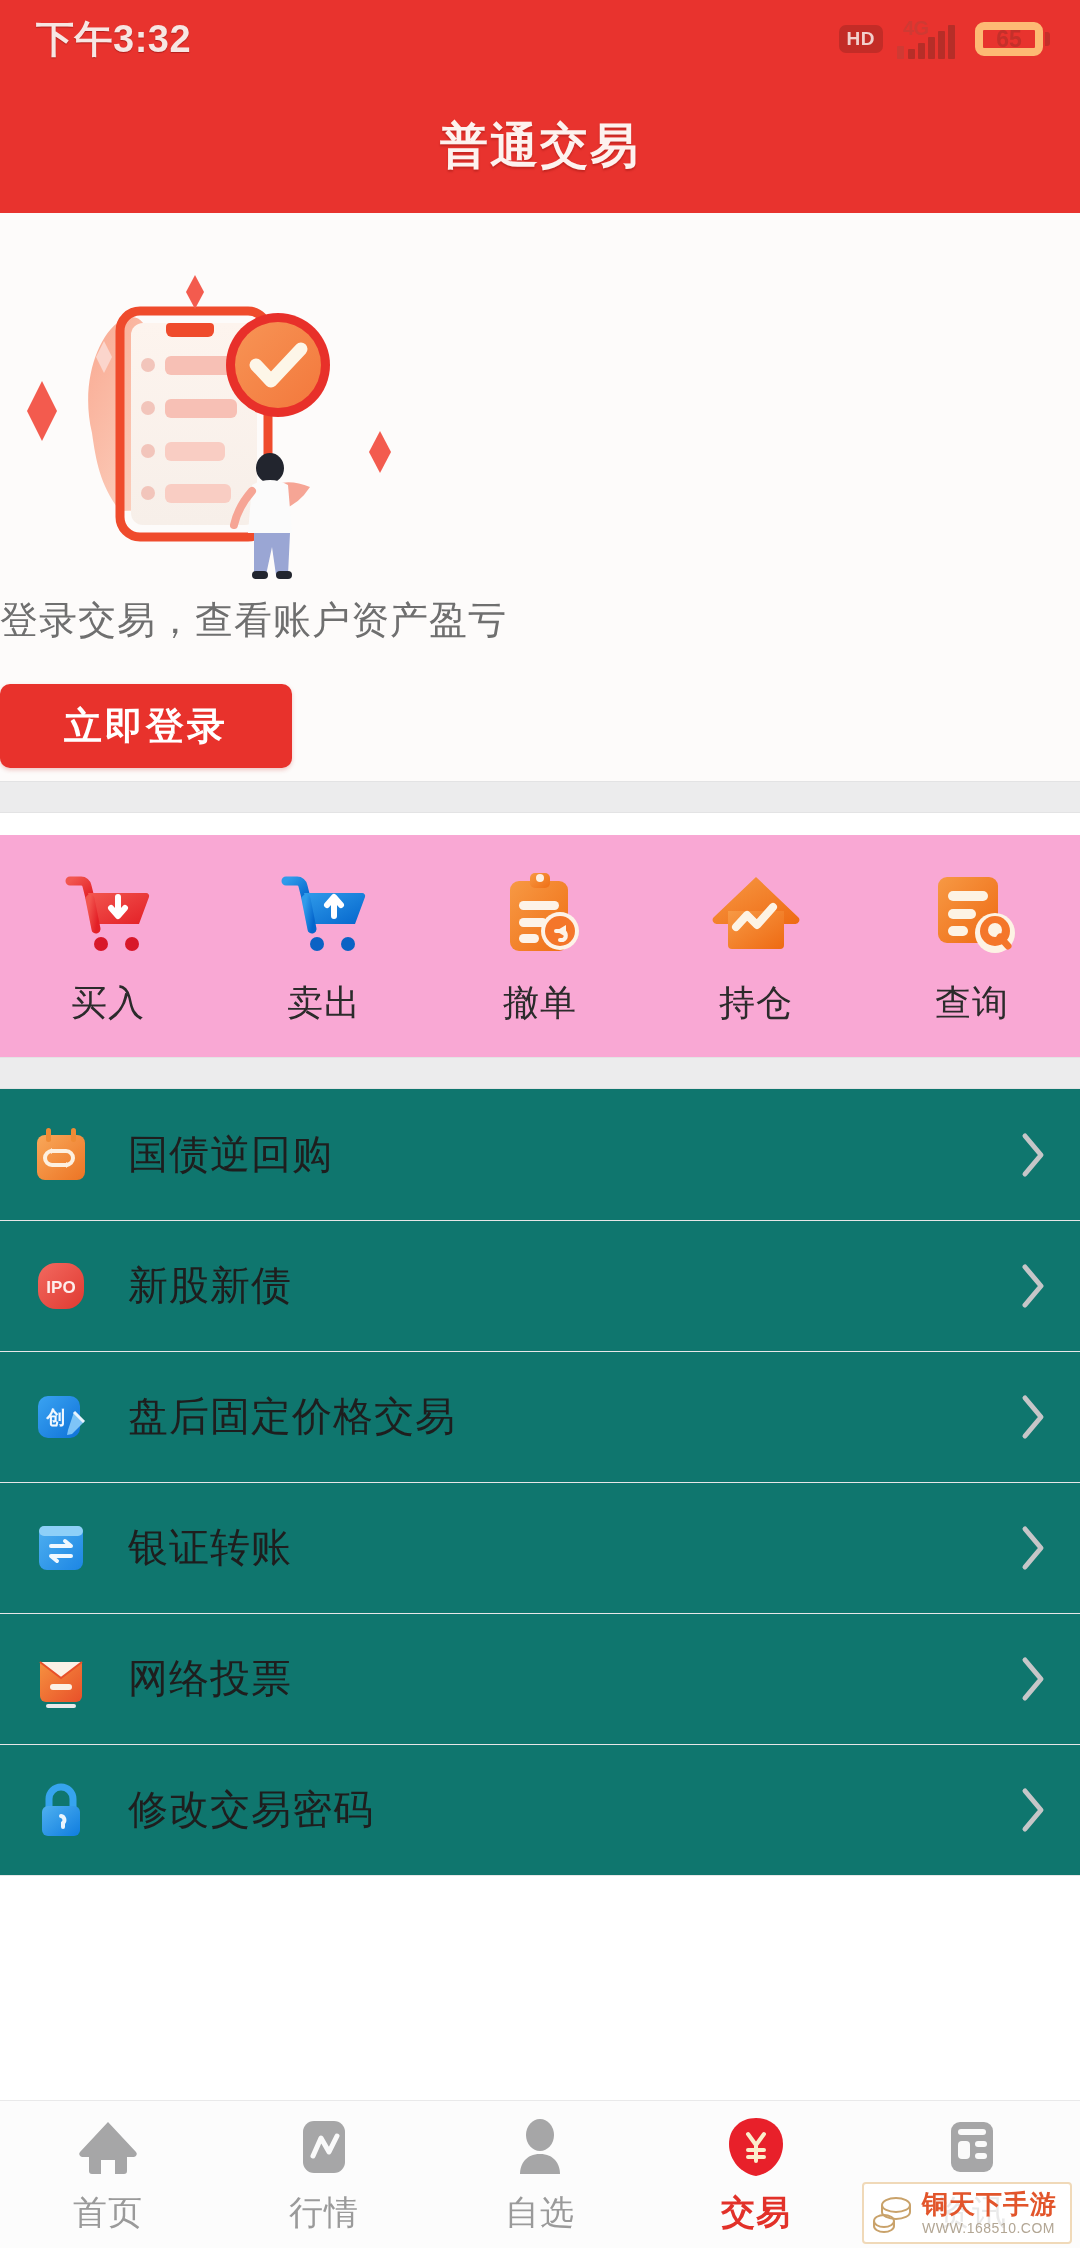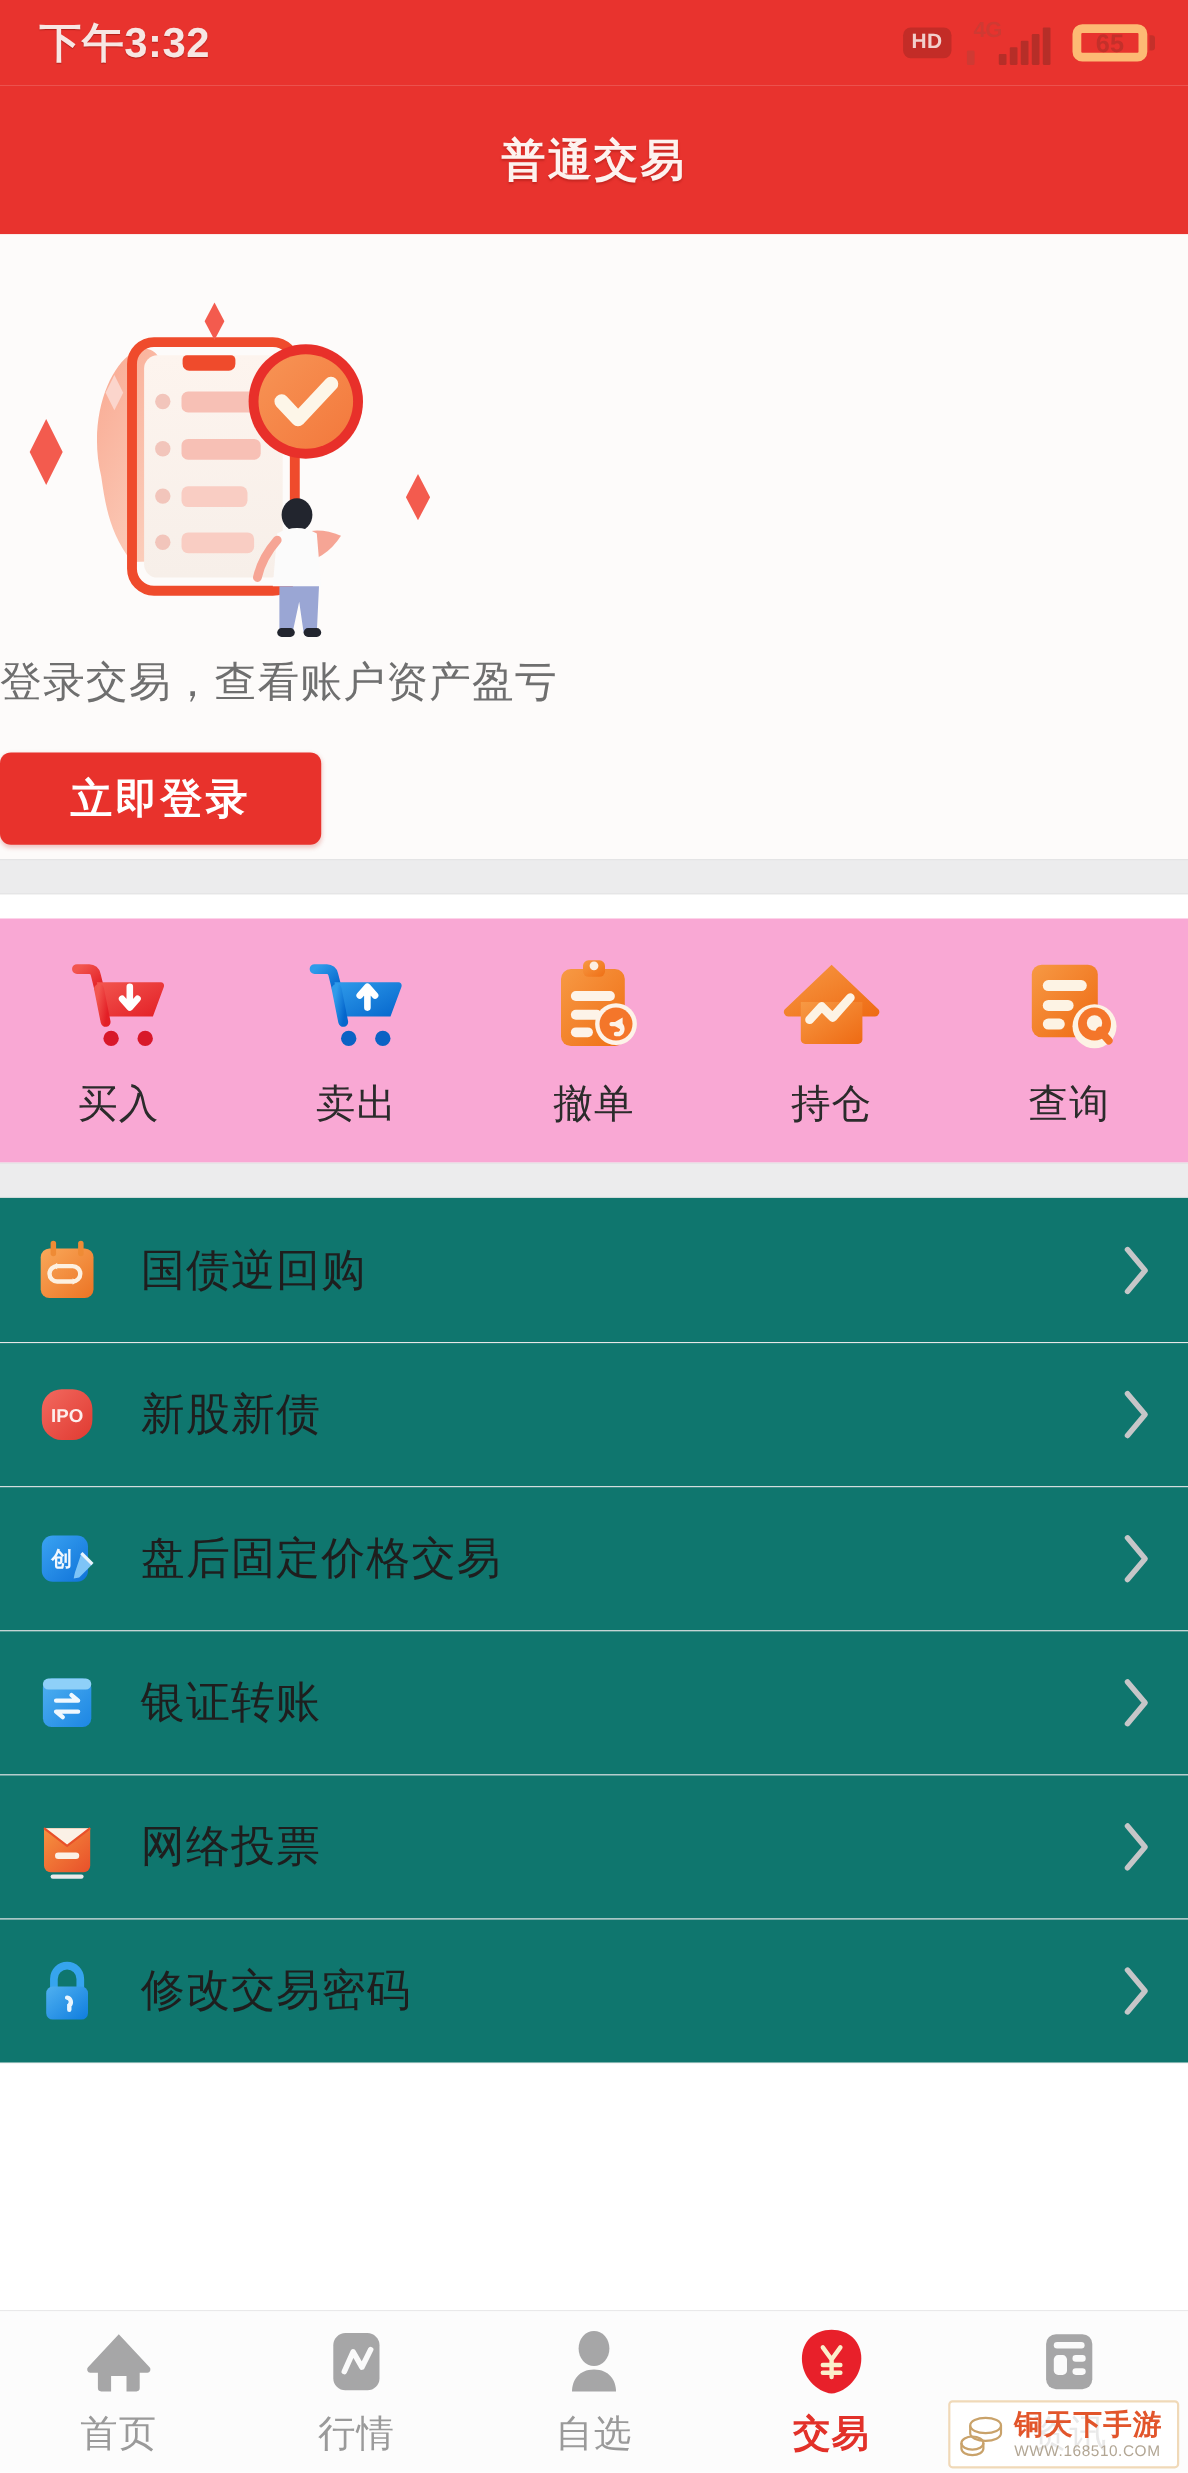--- a/index.html
+++ b/index.html
@@ -20,21 +20,21 @@
   .status-time{
     color:#f7e6e3; font-size:38px; font-weight:700; letter-spacing:.5px;
     text-shadow:0 1px 1px rgba(120,10,5,.5);
   }
   .status-right{ display:flex; align-items:center; gap:14px; }
   .hd-badge{
     background:#c32c27; color:#f2cfcc; font-size:19px; font-weight:700;
     border-radius:7px; padding:4px 8px 5px; line-height:1;
     letter-spacing:.5px;
   }
-  .net-wrap{ display:flex; align-items:flex-end; gap:20px; position:relative; height:40px;text-align:right;}
+  .net-wrap{ display:flex; align-items:flex-end; gap:2px; position:relative; height:40px;text-align:right;}
   .net-label{
     position:absolute; top:-2px; left:6px;
     font-size:20px; font-weight:700; color:#cf3a33;
     letter-spacing:-.5px;
   }
   .sig-stub{ width:7px; height:13px; background:#cf3a33; border-radius:1px; align-self:flex-end; margin-bottom:0;}
   .bars{ display:flex; align-items:flex-end; gap:3px; margin-left:2px; }
   .bars i{ display:block; width:7px; background:#b62e28; border-radius:1px; }
   .bars i:nth-child(1){height:10px;}
   .bars i:nth-child(2){height:16px;}
@@ -50,21 +50,21 @@
     color:#c4302a; font-size:23px; font-weight:700;
   }
   .batt-cap{ width:5px; height:14px; background:#c4302a; border-radius:0 3px 3px 0; margin-left:2px;}
 
   
   .appbar{
     height:135px; background:#e8332e;
     display:flex; align-items:center; justify-content:center;
   }
   .appbar-title{
-    color:#fdf2ef; font-size:40px; font-weight:700; letter-spacing:2px;
+    color:#fdf2ef; font-size:48px; font-weight:700; letter-spacing:2px;
     text-shadow:0 2px 2px rgba(130,15,10,.35);
   }
 
   
   .hero{
     height:568px; background:#fdfbfa;
     display:flex; flex-direction:column; align-items:flex-start;
     padding-top:40px;
   }
   .illus{ width:420px; height:330px; position:relative; }

